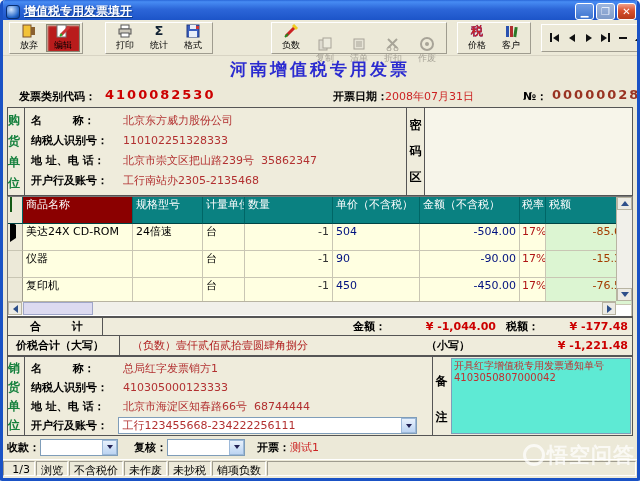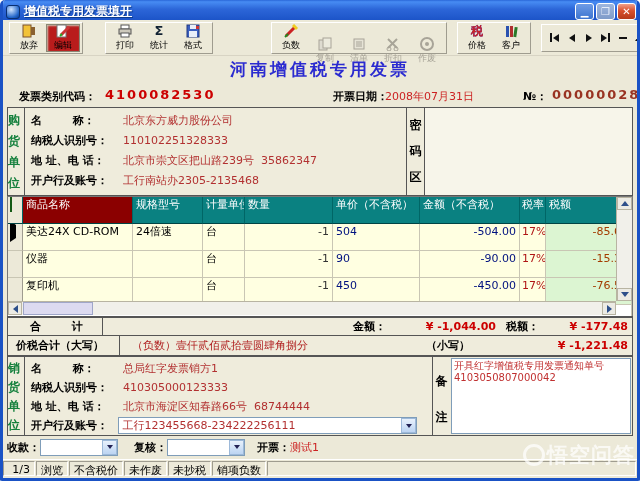--- a/index.html
+++ b/index.html
@@ -73,21 +73,21 @@
   .frow .flbl { font-weight:bold; color:#000; width:92px; }
   .frow .fval { color:#b23030; }
   .seller-box .frow { height:19px; }
 
   .pw-label { width:18px; border-left:1px solid #555; font-weight:bold; text-align:center;
               word-break:break-all; line-height:26px; padding-top:4px; font-size:12px; }
   .pw-area { width:208px; border-left:1px solid #555; background:#f7f5ea; }
 
   .rm-label { width:18px; border-left:1px solid #555; font-weight:bold; text-align:center;
               word-break:break-all; line-height:36px; padding-top:6px; font-size:12px; }
-  .rm-box { width:180px; border-left:1px solid #555; background:#ffffff; border:1px solid #7f9db9;
+  .rm-box { width:180px; border-left:1px solid #555; background:#5eead4; border:1px solid #7f9db9;
             margin:1px; padding:1px 2px; color:#c03030; font-size:10px; line-height:12px; overflow:hidden; }
 
   .combo { display:flex; align-items:center; border:1px solid #7f9db9; background:#fff; height:17px; }
   .combo .cval { flex:1; padding:0 3px; color:#b23030; white-space:nowrap; overflow:hidden; }
   .combo .cbtn { width:15px; height:15px; background:linear-gradient(#e8f1fc,#bcd4f2); border:1px solid #9db9d9;
                  display:flex; align-items:center; justify-content:center; }
   .combo .cbtn .tri-dn { width:0; height:0; border-top:4px solid #225; border-left:3px solid transparent; border-right:3px solid transparent; }
   .bank-combo { width:314px; }
 
   

